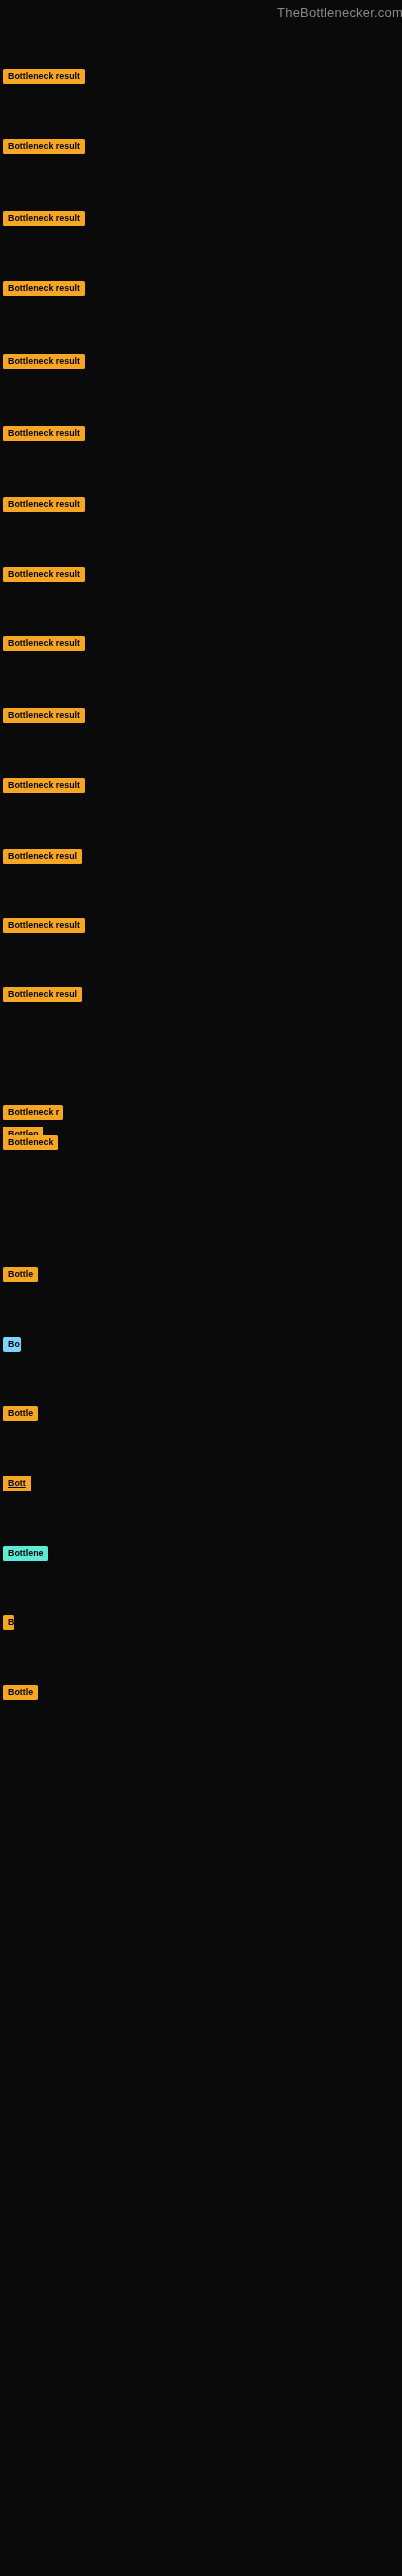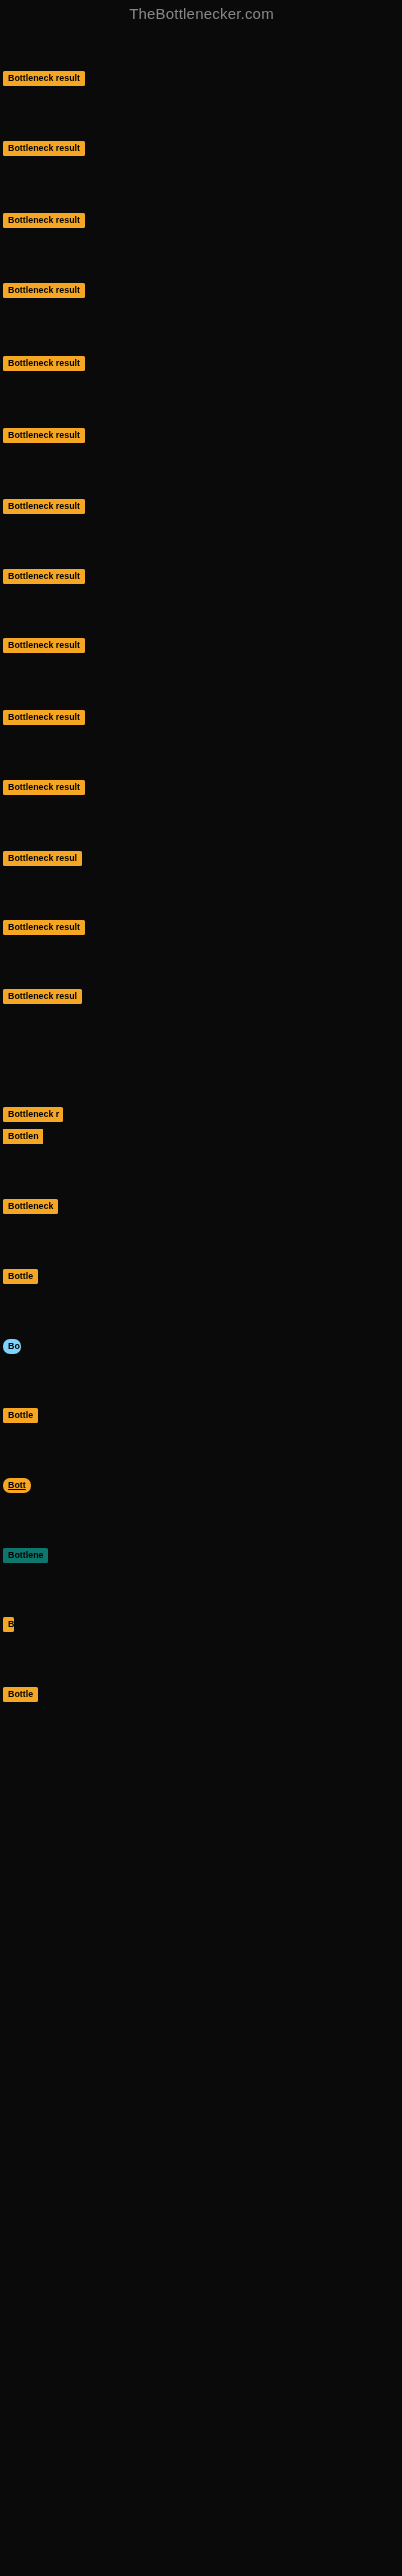--- a/index.html
+++ b/index.html
@@ -10,23 +10,23 @@
 
     body {
       width: 403px;
       min-height: 2576px;
       background-color: #0a0a0a;
       font-family: Arial, sans-serif;
       position: relative;
     }
 
     .site-title {
-      text-align: center;
+      text-align: right;
       color: #888;
-      font-size: 15px;
+      font-size: 13px;
       padding: 4.8px 0 3.2px 0;
       letter-spacing: 0.2px;
     }
 
     .bottleneck-badge {
       display: inline-block;
       background-color: #f5a623;
       color: #000;
       font-size: 8.9px;
       font-weight: bold;
@@ -53,22 +53,22 @@
     <div class="bottleneck-badge" style="position: absolute; top: 474px; left: 3.2px; max-width: 97px; font-size: 8.9px; padding: 2.4px 4.8px; background-color: rgb(245, 166, 35); color: rgb(0, 0, 0); font-weight: bold; border-radius: 1.6px; overflow: hidden; white-space: nowrap; cursor: pointer;">Bottleneck result</div>
     <div class="bottleneck-badge" style="position: absolute; top: 544px; left: 3.2px; max-width: 97px; font-size: 8.9px; padding: 2.4px 4.8px; background-color: rgb(245, 166, 35); color: rgb(0, 0, 0); font-weight: bold; border-radius: 1.6px; overflow: hidden; white-space: nowrap; cursor: pointer;">Bottleneck result</div>
     <div class="bottleneck-badge" style="position: absolute; top: 613px; left: 3.2px; max-width: 97px; font-size: 8.9px; padding: 2.4px 4.8px; background-color: rgb(245, 166, 35); color: rgb(0, 0, 0); font-weight: bold; border-radius: 1.6px; overflow: hidden; white-space: nowrap; cursor: pointer;">Bottleneck result</div>
     <div class="bottleneck-badge" style="position: absolute; top: 685px; left: 3.2px; max-width: 97px; font-size: 8.9px; padding: 2.4px 4.8px; background-color: rgb(245, 166, 35); color: rgb(0, 0, 0); font-weight: bold; border-radius: 1.6px; overflow: hidden; white-space: nowrap; cursor: pointer;">Bottleneck result</div>
     <div class="bottleneck-badge" style="position: absolute; top: 755px; left: 3.2px; max-width: 97px; font-size: 8.9px; padding: 2.4px 4.8px; background-color: rgb(245, 166, 35); color: rgb(0, 0, 0); font-weight: bold; border-radius: 1.6px; overflow: hidden; white-space: nowrap; cursor: pointer;">Bottleneck result</div>
     <div class="bottleneck-badge" style="position: absolute; top: 826px; left: 3.2px; max-width: 87px; font-size: 8.9px; padding: 2.4px 4.8px; background-color: rgb(245, 166, 35); color: rgb(0, 0, 0); font-weight: bold; border-radius: 1.6px; overflow: hidden; white-space: nowrap; cursor: pointer;">Bottleneck resul</div>
     <div class="bottleneck-badge" style="position: absolute; top: 895px; left: 3.2px; max-width: 90px; font-size: 8.9px; padding: 2.4px 4.8px; background-color: rgb(245, 166, 35); color: rgb(0, 0, 0); font-weight: bold; border-radius: 1.6px; overflow: hidden; white-space: nowrap; cursor: pointer;">Bottleneck result</div>
     <div class="bottleneck-badge" style="position: absolute; top: 964px; left: 3.2px; max-width: 84px; font-size: 8.9px; padding: 2.4px 4.8px; background-color: rgb(245, 166, 35); color: rgb(0, 0, 0); font-weight: bold; border-radius: 1.6px; overflow: hidden; white-space: nowrap; cursor: pointer;">Bottleneck resul</div>
     <div class="bottleneck-badge" style="position: absolute; top: 1034px; left: 3.2px; max-width: 60px; font-size: 8.9px; padding: 2.4px 4.8px; background-color: rgb(245, 166, 35); color: rgb(0, 0, 0); font-weight: bold; border-radius: 1.6px; overflow: hidden; white-space: nowrap; cursor: pointer; margin-top: 48px;">Bottleneck r</div>
     <div class="bottleneck-badge" style="position: absolute; top: 1104px; left: 3.2px; max-width: 47px; font-size: 8.9px; padding: 2.4px 4.8px; background-color: rgb(245, 166, 35); color: rgb(0, 0, 0); font-weight: bold; border-radius: 0; overflow: hidden; white-space: nowrap; cursor: pointer;">Bottlen</div>
-    <div class="bottleneck-badge" style="position: absolute; top: 1174px; left: 3.2px; max-width: 55px; font-size: 8.9px; padding: 2.4px 4.8px; background-color: rgb(245, 166, 35); color: rgb(0, 0, 0); font-weight: bold; border-radius: 1.6px; overflow: hidden; white-space: nowrap; cursor: pointer;">Bottleneck</div>
+    <div class="bottleneck-badge" style="position: absolute; top: 1112px; left: 3.2px; max-width: 55px; font-size: 8.9px; padding: 2.4px 4.8px; background-color: rgb(245, 166, 35); color: rgb(0, 0, 0); font-weight: bold; border-radius: 1.6px; overflow: hidden; white-space: nowrap; cursor: pointer;">Bottleneck</div>
     <div class="bottleneck-badge" style="position: absolute; top: 1244px; left: 3.2px; max-width: 39px; font-size: 8.9px; padding: 2.4px 4.8px; background-color: rgb(245, 166, 35); color: rgb(0, 0, 0); font-weight: bold; border-radius: 1.6px; overflow: hidden; white-space: nowrap; cursor: pointer;">Bottle</div>
-    <div class="bottleneck-badge" style="position: absolute; top: 1314px; left: 3.2px; max-width: 17.7px; font-size: 8.9px; padding: 2.4px 4.8px; background-color: #7dd3fc; color: rgb(0, 0, 0); font-weight: bold; border-radius: 7px; overflow: hidden; white-space: nowrap; cursor: pointer;">Bo</div>
+    <div class="bottleneck-badge" style="position: absolute; top: 1314px; left: 3.2px; max-width: 17.7px; font-size: 8.9px; padding: 2.4px 4.8px; background-color: #7dd3fc; color: rgb(0, 0, 0); font-weight: bold; border-radius: 2px; overflow: hidden; white-space: nowrap; cursor: pointer;">Bo</div>
     <div class="bottleneck-badge" style="position: absolute; top: 1383px; left: 3.2px; max-width: 39px; font-size: 8.9px; padding: 2.4px 4.8px; background-color: rgb(245, 166, 35); color: rgb(0, 0, 0); font-weight: bold; border-radius: 1.6px; overflow: hidden; white-space: nowrap; cursor: pointer;">Bottle</div>
-    <div class="bottleneck-badge" style="position: absolute; top: 1453px; left: 3.2px; max-width: 29px; font-size: 8.9px; padding: 2.4px 4.8px; background-color: rgb(245, 166, 35); color: rgb(0, 0, 0); font-weight: bold; border-radius: 7px; overflow: hidden; white-space: nowrap; cursor: pointer; text-decoration: underline;">Bott</div>
-    <div class="bottleneck-badge" style="position: absolute; top: 1523px; left: 3.2px; max-width: 48px; font-size: 8.9px; padding: 2.4px 4.8px; background-color: #0f766e; color: rgb(0, 0, 0); font-weight: bold; border-radius: 1.6px; overflow: hidden; white-space: nowrap; cursor: pointer;">Bottlene</div>
+    <div class="bottleneck-badge" style="position: absolute; top: 1453px; left: 3.2px; max-width: 29px; font-size: 8.9px; padding: 2.4px 4.8px; background-color: rgb(245, 166, 35); color: rgb(0, 0, 0); font-weight: bold; border-radius: 0; overflow: hidden; white-space: nowrap; cursor: pointer; text-decoration: underline;">Bott</div>
+    <div class="bottleneck-badge" style="position: absolute; top: 1523px; left: 3.2px; max-width: 48px; font-size: 8.9px; padding: 2.4px 4.8px; background-color: #5eead4; color: rgb(0, 0, 0); font-weight: bold; border-radius: 1.6px; overflow: hidden; white-space: nowrap; cursor: pointer;">Bottlene</div>
     <div class="bottleneck-badge" style="position: absolute; top: 1592px; left: 3.2px; max-width: 11.3px; font-size: 8.9px; padding: 2.4px 4.8px; background-color: rgb(245, 166, 35); color: rgb(0, 0, 0); font-weight: bold; border-radius: 1.6px; overflow: hidden; white-space: nowrap; cursor: pointer;">B</div>
     <div class="bottleneck-badge" style="position: absolute; top: 1662px; left: 3.2px; max-width: 39px; font-size: 8.9px; padding: 2.4px 4.8px; background-color: rgb(245, 166, 35); color: rgb(0, 0, 0); font-weight: bold; border-radius: 1.6px; overflow: hidden; white-space: nowrap; cursor: pointer;">Bottle</div>
   </div>
 
 
 </body></html>

